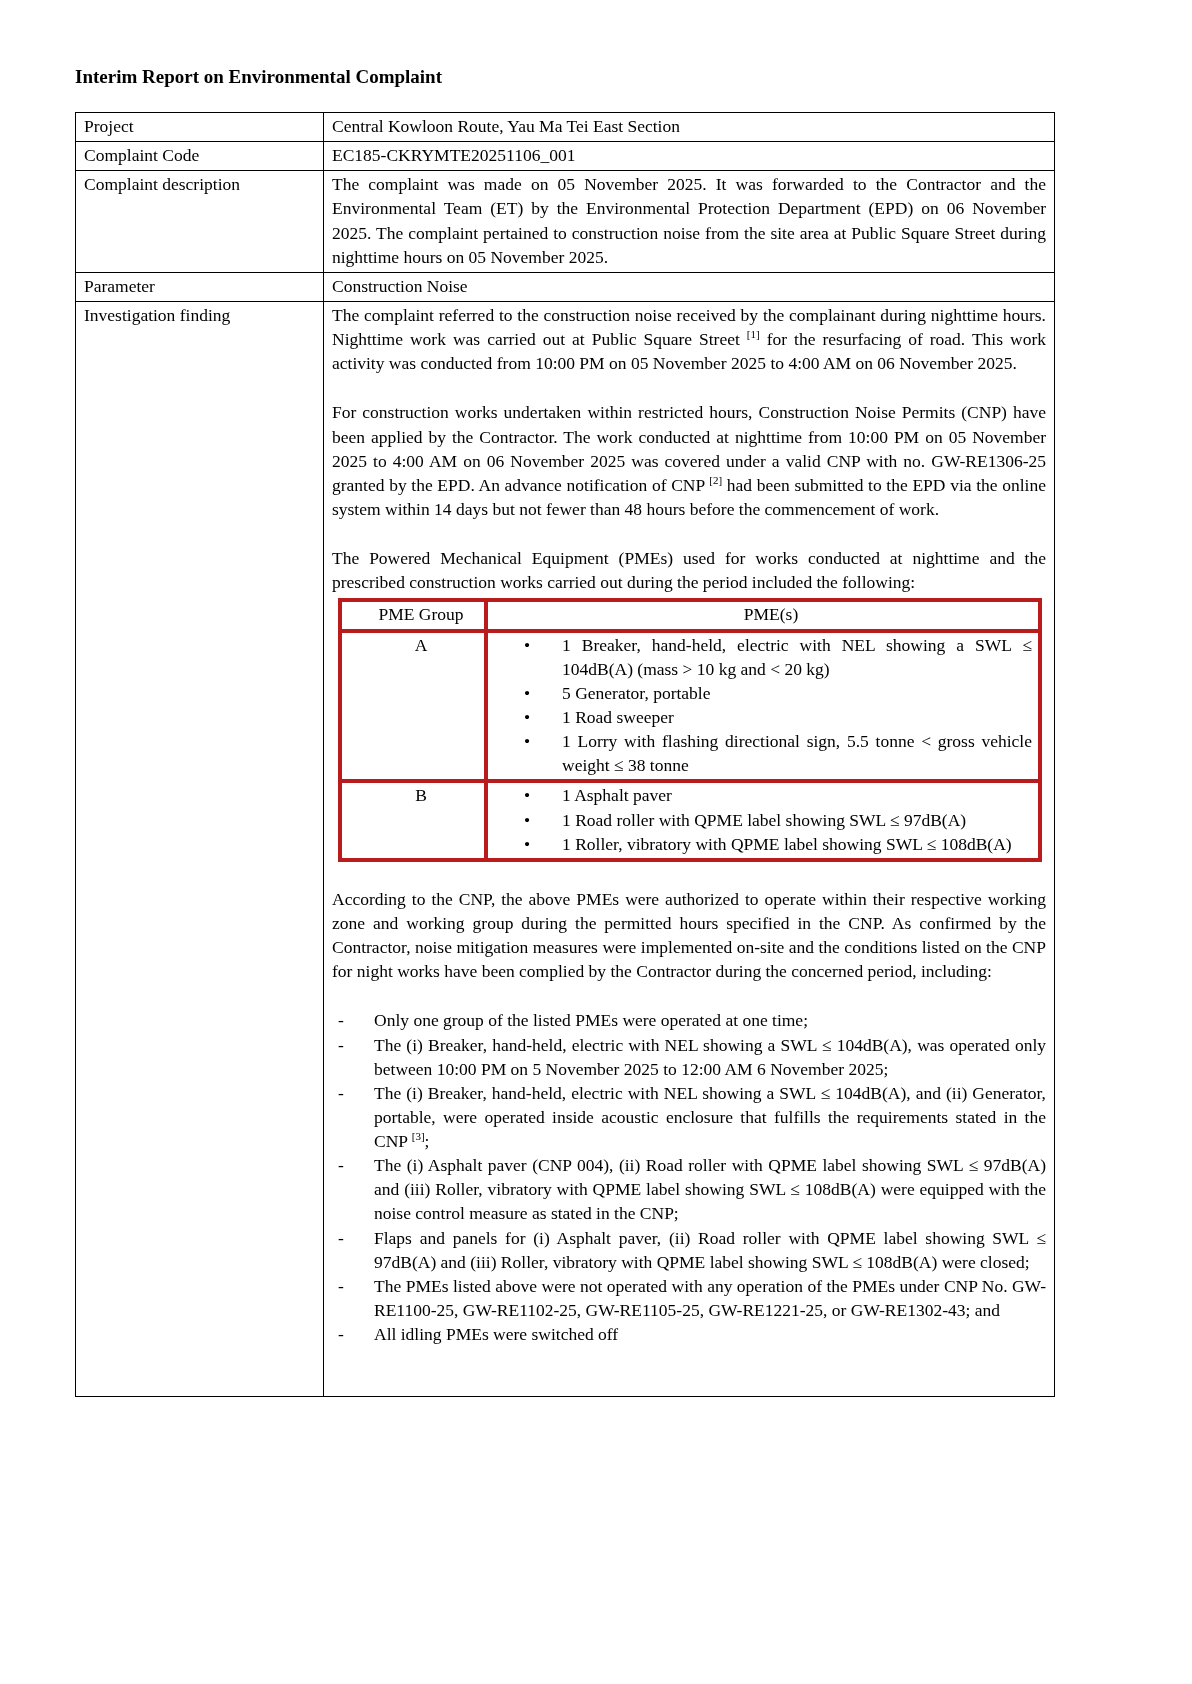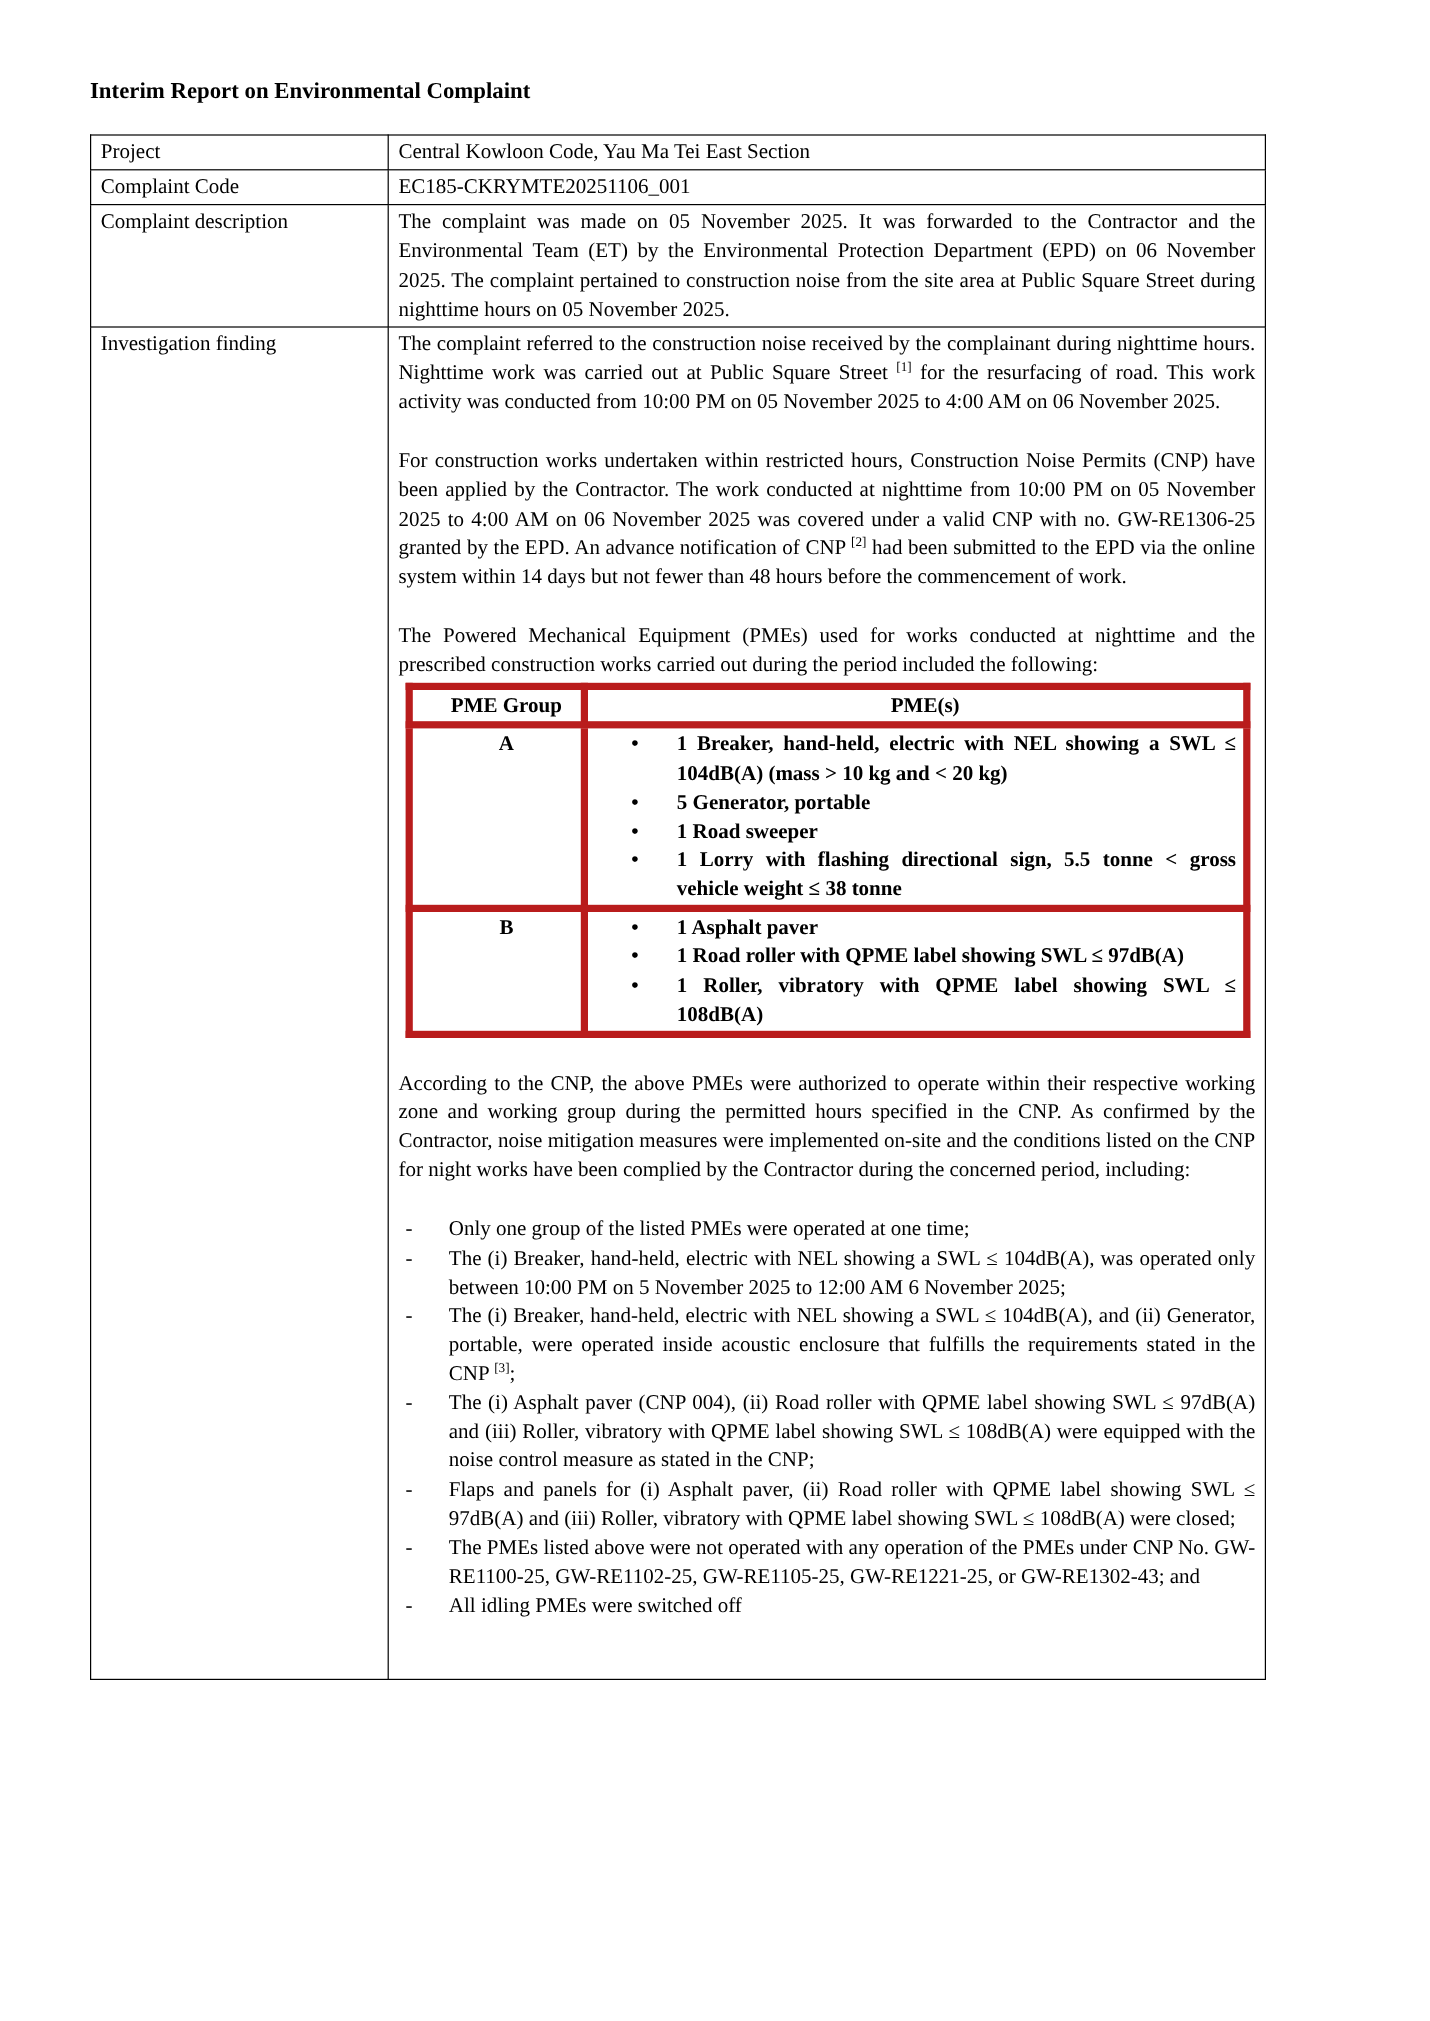--- a/index.html
+++ b/index.html
@@ -41,53 +41,57 @@
     line-height:0;
   }
   .finding-cell { padding-bottom:50px !important; }
   table.pme {
     border-collapse:collapse;
     width:calc(100% - 10px);
     margin:4px 2px 0 6px;
     table-layout:fixed;
   }
   table.pme th, table.pme td {
-    border:6px solid #b91c1c;
+    border:4px solid #b91c1c;
     vertical-align:top;
     padding:0 6px 2px 22px;
-    font-weight:bold;
+    font-weight:normal;
   }
   table.pme th { text-align:center; }
   td.grp { width:146px; text-align:center; }
   th.grp-h { width:146px; }
   .pme-item { position:relative; padding-left:52px; text-align:justify; }
   .pme-item .blt { position:absolute; left:14px; top:0; }
   .cond { position:relative; padding-left:42px; text-align:justify; }
   .cond .dsh { position:absolute; left:6px; top:0; }
 </style>
 </head>
 <body>
 
 <div class="page">
 
   <div class="title">Interim Report on Environmental Complaint</div>
 
   <table class="report">
     <tbody>
       <tr>
         <td class="lbl">Project</td>
-        <td>Central Kowloon Code, Yau Ma Tei East Section</td>
+        <td>Central Kowloon Route, Yau Ma Tei East Section</td>
       </tr>
       <tr>
         <td class="lbl">Complaint Code</td>
         <td>EC185-CKRYMTE20251106_001</td>
       </tr>
       <tr>
         <td class="lbl">Complaint description</td>
         <td class="just">The complaint was made on 05 November 2025. It was forwarded to the Contractor and the Environmental Team (ET) by the Environmental Protection Department (EPD) on 06 November 2025. The complaint pertained to construction noise from the site area at Public Square Street during nighttime hours on 05 November 2025.</td>
+      </tr>
+      <tr>
+        <td class="lbl">Parameter</td>
+        <td>Construction Noise</td>
       </tr>
       <tr>
         <td class="lbl">Investigation finding</td>
         <td class="finding-cell">
 
           <p class="just"><span>The complaint referred to the construction noise received by the complainant during nighttime hours. Nighttime work was carried out at Public Square Street </span><sup class="fn">[1]</sup><span> for the resurfacing of road. This work activity was conducted from 10:00 PM on 05 November 2025 to 4:00 AM on 06 November 2025.</span></p>
 
           <p class="just gap"><span>For construction works undertaken within restricted hours, Construction Noise Permits (CNP) have been applied by the Contractor. The work conducted at nighttime from 10:00 PM on 05 November 2025 to 4:00 AM on 06 November 2025 was covered under a valid CNP with no. GW-RE1306-25 granted by the EPD. An advance notification of CNP </span><sup class="fn">[2]</sup><span> had been submitted to the EPD via the online system within 14 days but not fewer than 48 hours before the commencement of work.</span></p>
 
           <p class="just gap">The Powered Mechanical Equipment (PMEs) used for works conducted at nighttime and the prescribed construction works carried out during the period included the following:</p>

